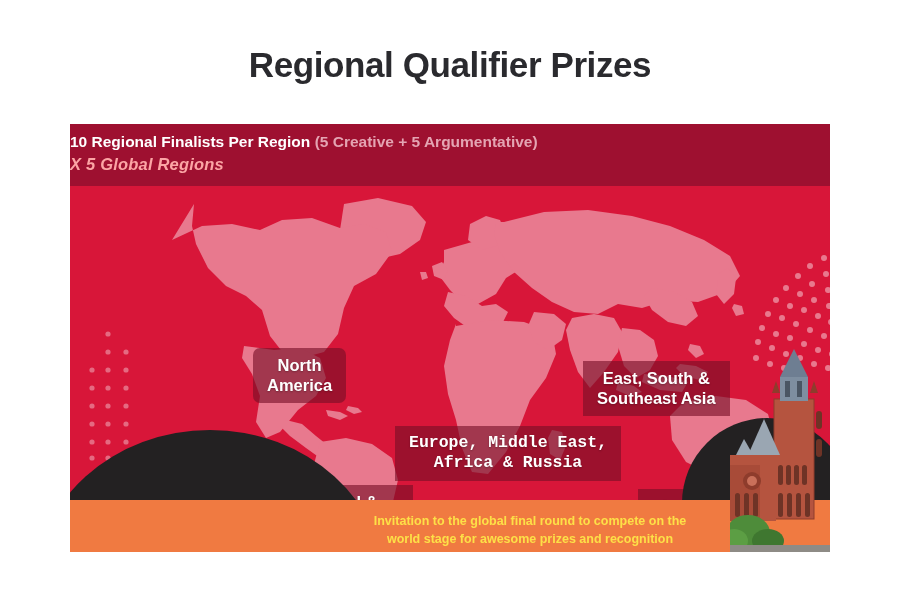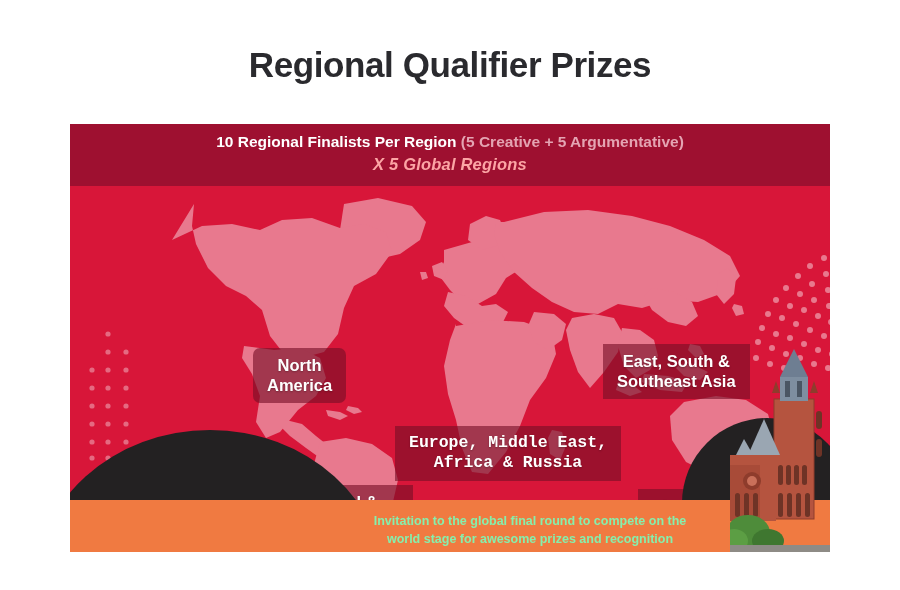--- a/index.html
+++ b/index.html
@@ -30,21 +30,20 @@
     width: 760px; height: 428px;
     background: #D81639;
     overflow: hidden;
   }
 
   
   .card-header {
     position: absolute;
     left: 0; top: 0; width: 760px; height: 62px;
     background: #9E1030;
-    text-align: center;
     padding-top: 7px;
   }
   .hdr-line1 { font-size: 15.5px; font-weight: 700; color: #ffffff; line-height: 22px; }
   .hdr-line1 .sub { color: #E4A4B2; font-weight: 700; }
   .hdr-line2 {
     font-size: 16.5px; font-weight: 700; font-style: italic;
     color: #fca5a5; line-height: 22px; letter-spacing: .2px;
   }
 
   
@@ -66,21 +65,21 @@
     color: #fff;
     font-weight: 700;
     font-size: 16.5px;
     line-height: 20px;
     text-align: center;
     padding: 7px 14px 8px;
     white-space: pre-line;
     text-shadow: 0 1px 2px rgba(0,0,0,.28);
   }
   .r-na   { left: 183px; top: 224px; border-radius: 7px; }
-  .r-asia { left: 513px; top: 220px; margin-left: 20px; }
+  .r-asia { left: 513px; top: 237px; }
   .r-emea { left: 325px; top: 302px; font-family: Liberation Mono, monospace; }
   .r-csa  { left: 199px; top: 361px; }
   .r-anz  { left: 568px; top: 365px; }
 
   
   .blob-left {
     position: absolute;
     left: -36px; bottom: -118px;
     width: 352px; height: 240px;
     background: #232122;
@@ -101,21 +100,21 @@
     position: absolute;
     left: 0; bottom: 0; width: 760px; height: 52px;
     background: #F07A41;
     z-index: 4;
   }
   .orange-text {
     position: absolute;
     left: 250px; bottom: 4px;
     width: 420px;
     text-align: center;
-    color: #86efac;
+    color: #fde047;
     font-size: 12.5px;
     font-weight: 700;
     line-height: 18px;
     white-space: pre-line;
     z-index: 7;
   }
 
   
   .building { position: absolute; right: 0px; bottom: 0px; width: 100px; height: 205px; z-index: 5; }
 </style>

